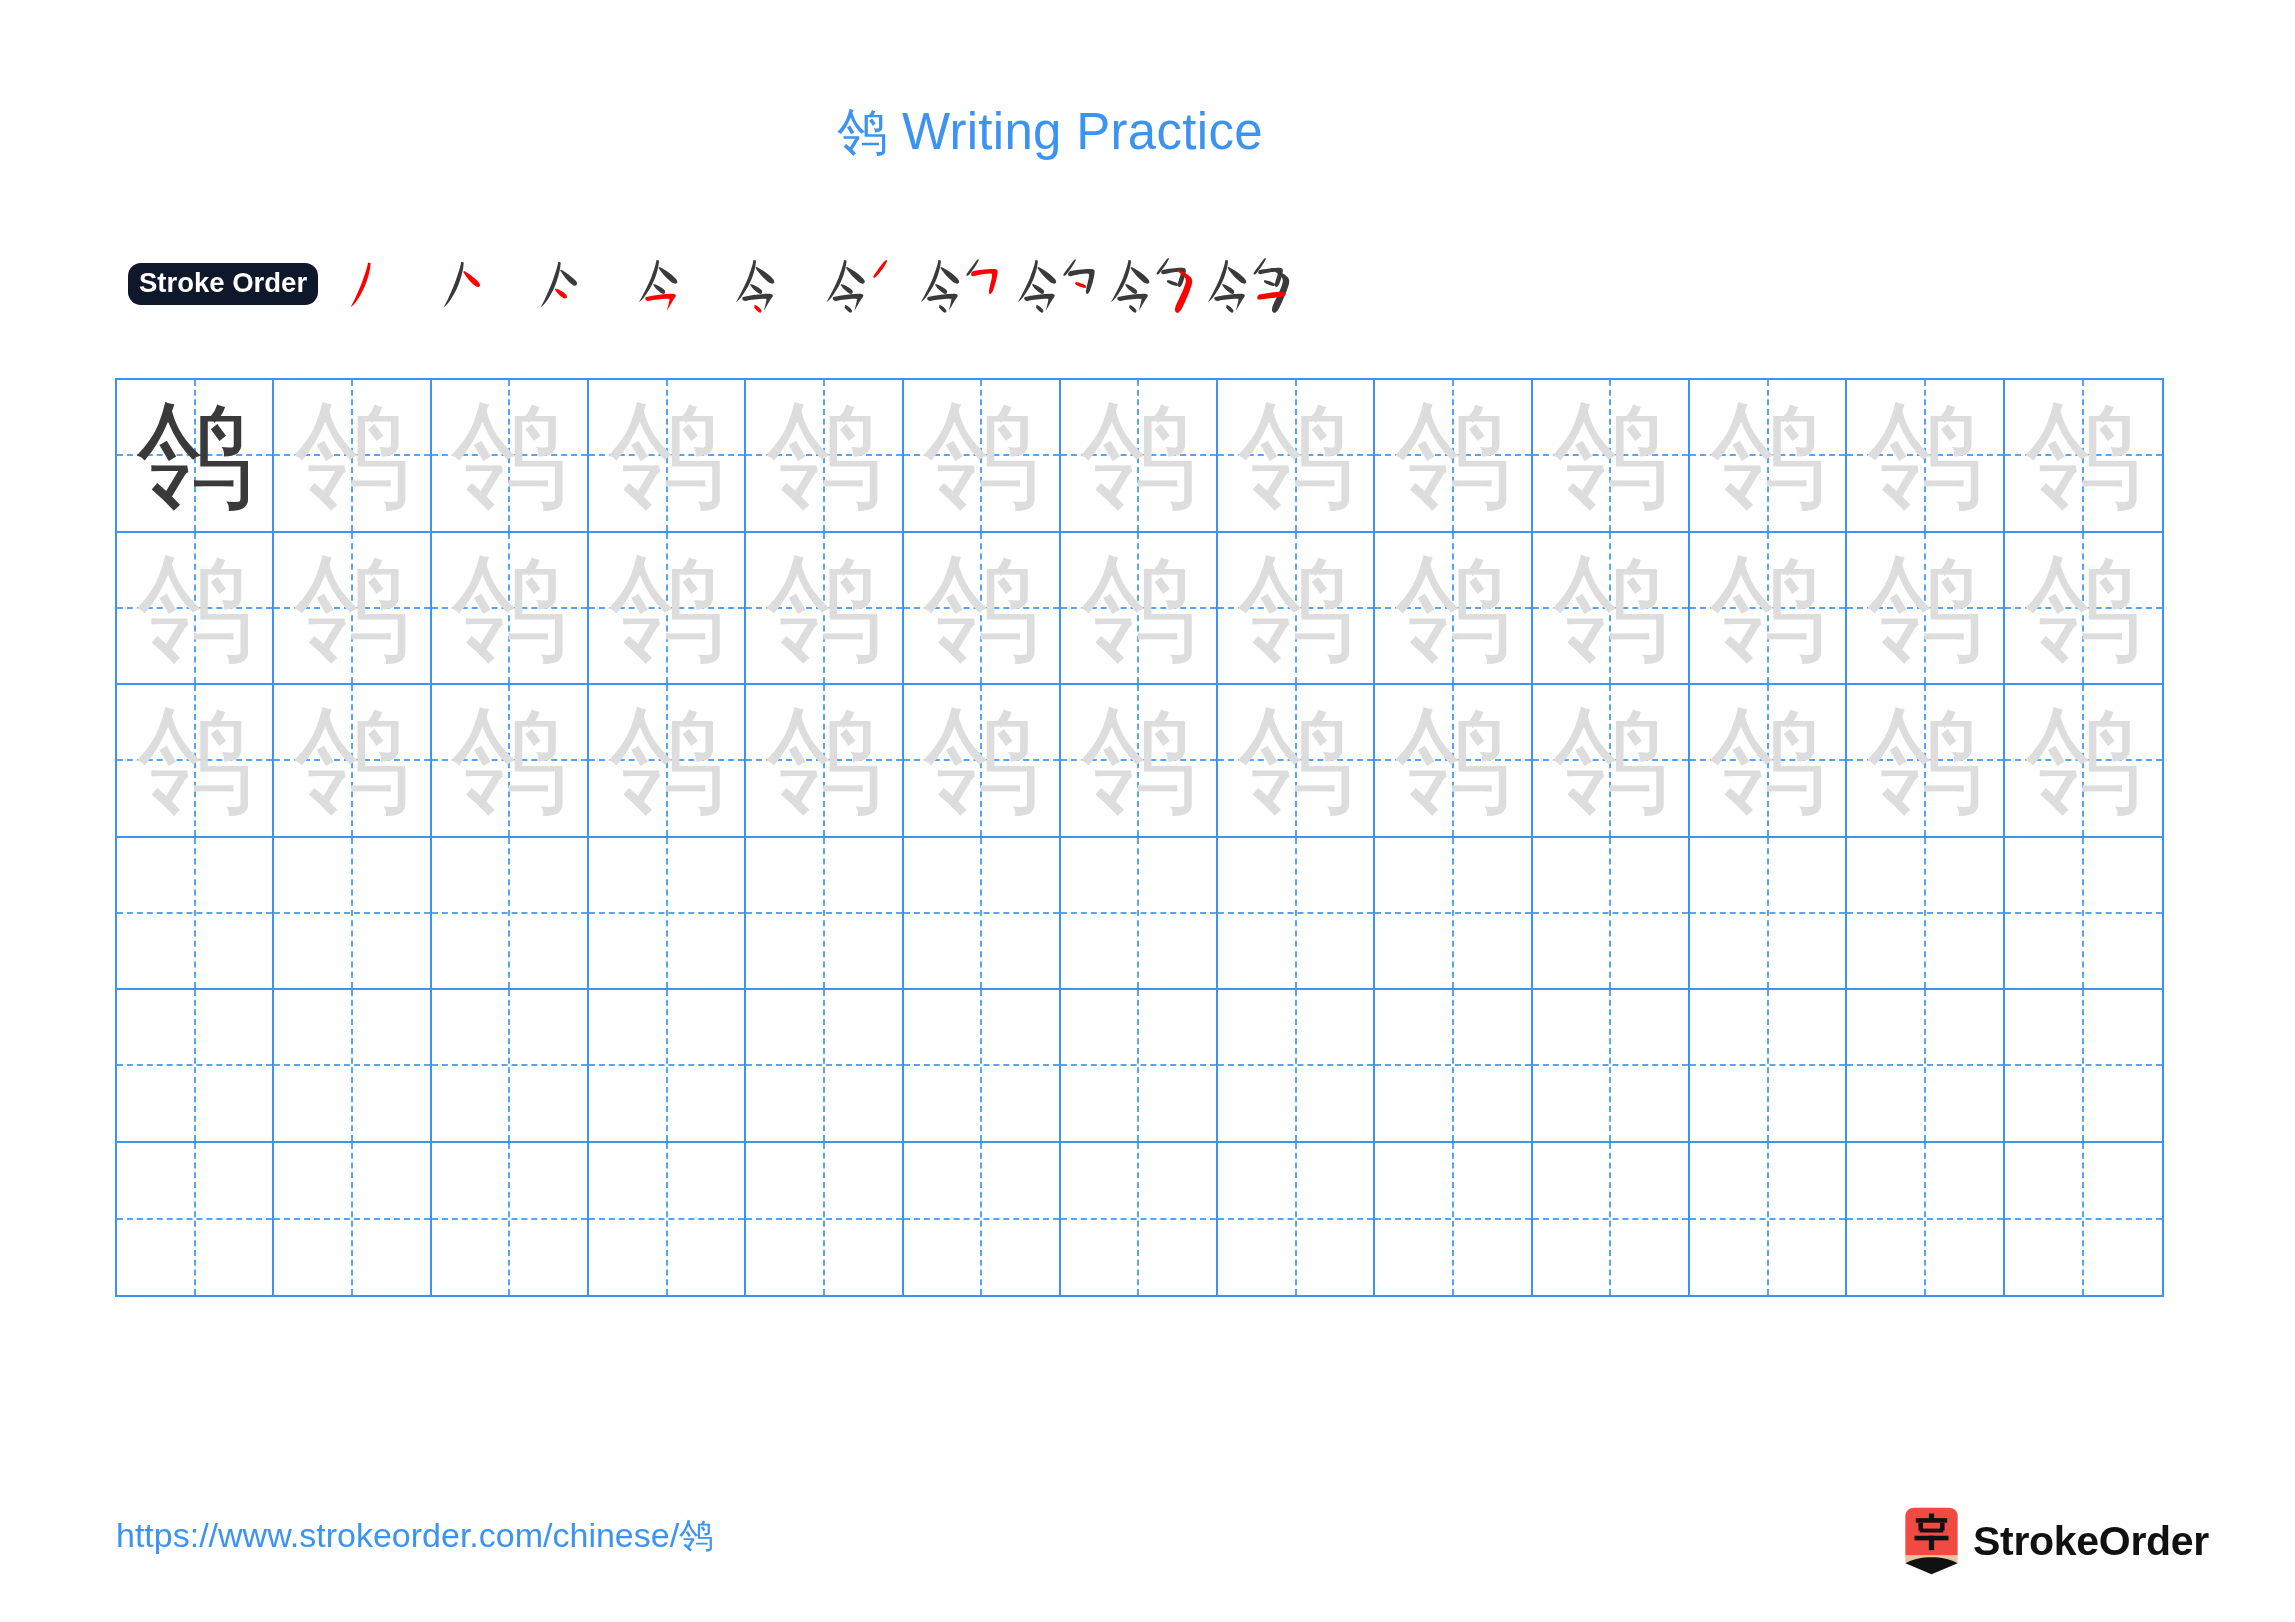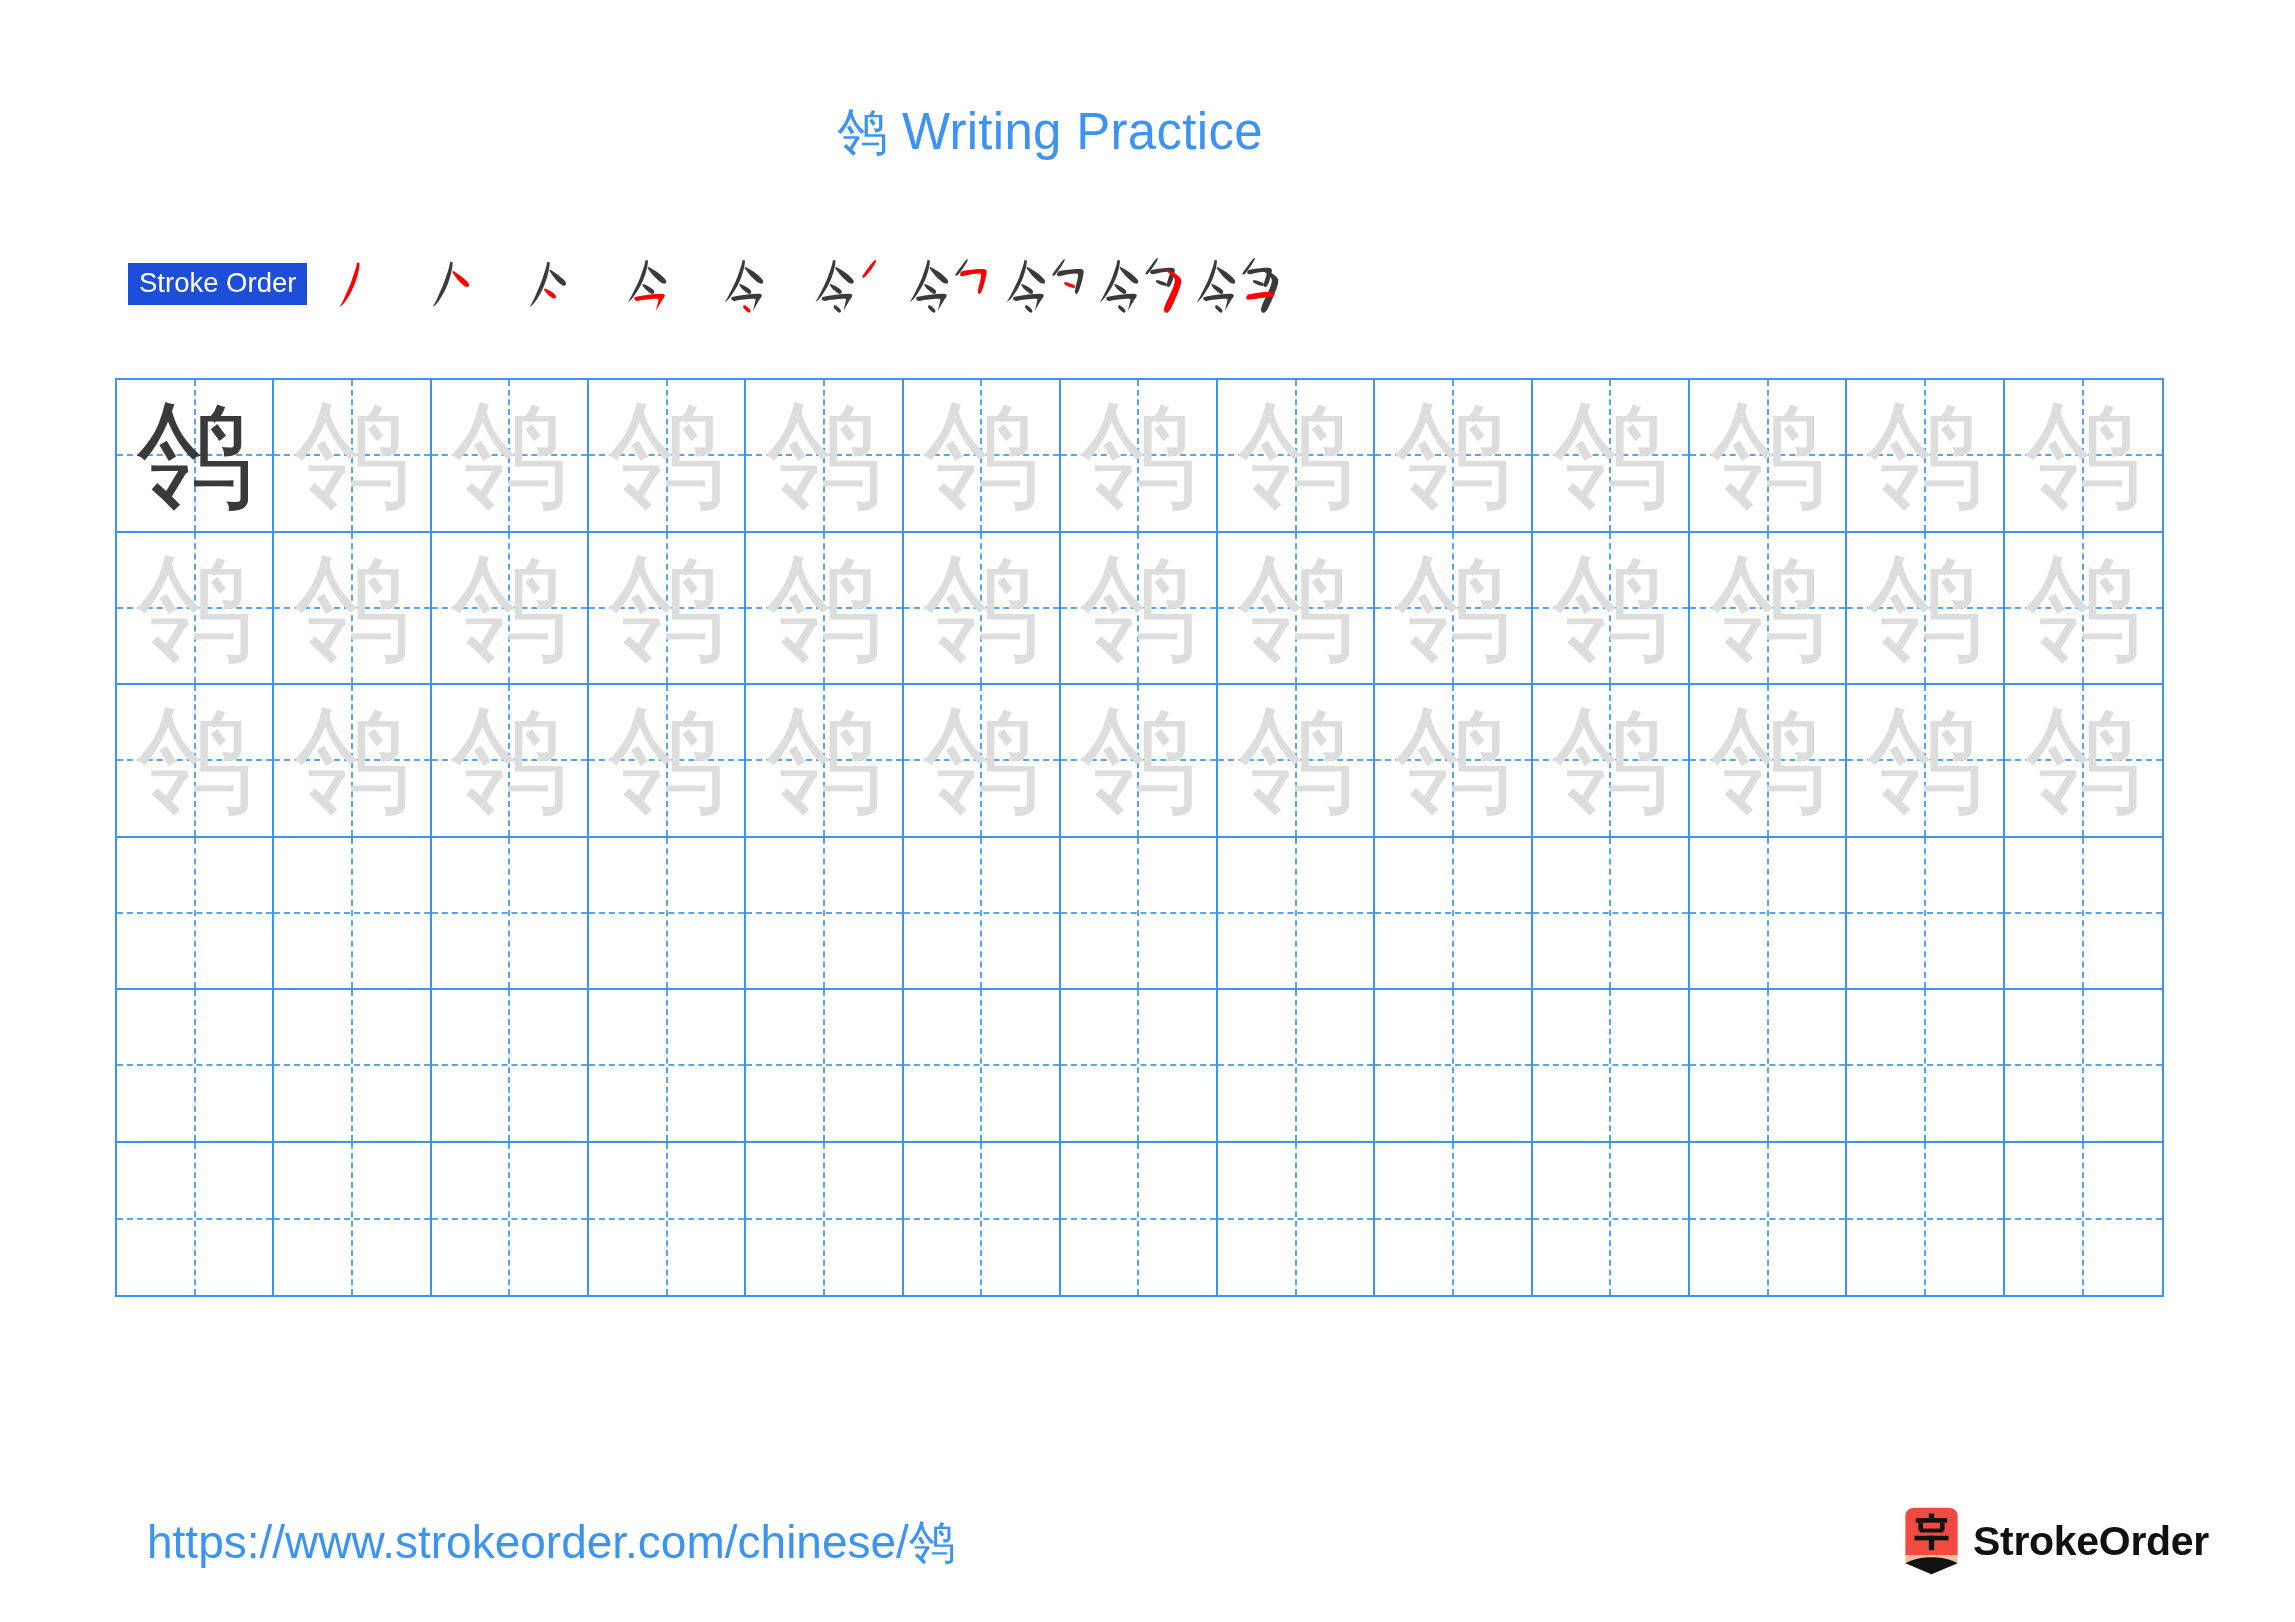--- a/index.html
+++ b/index.html
@@ -37,25 +37,25 @@
   
   #stroke-order-row {
     position: absolute;
     top: 254px;
     left: 128px;
     height: 60px;
     display: flex;
     align-items: center;
   }
   #stroke-order-badge {
-    background: #1d4ed8;
+    background: #0f172a;
     color: #ffffff;
     font-size: 27.5px;
-    font-weight: 400;
-    border-radius: 0;
+    font-weight: 700;
+    border-radius: 13px;
     padding: 5.9px 11px 7.9px 11px;
     line-height: 1;
     white-space: nowrap;
   }
   #stroke-steps {
     display: flex;
     align-items: flex-start;
     margin-left: 10.5px;
   }
   .stroke-step {
@@ -127,25 +127,24 @@
     user-select: none;
   }
   .cell-char.dark  { color: #3a3a3a; }
   .cell-char.light { color: #dddddd; }
 
   
   #footer-url {
     position: absolute;
     left: 116px;
     top: 1517px;
-    font-size: 46px;
+    font-size: 34px;
     color: #3d94f0;
     white-space: nowrap;
     line-height: 1.1;
-    margin-left: 31px;
   }
   #footer-url .url-char {
     font-family: "DejaVu Sans", "Liberation Sans", sans-serif;
   }
 
   #brand-logo {
     position: absolute;
     right: 86px;
     top: 1505px;
     height: 72px;

